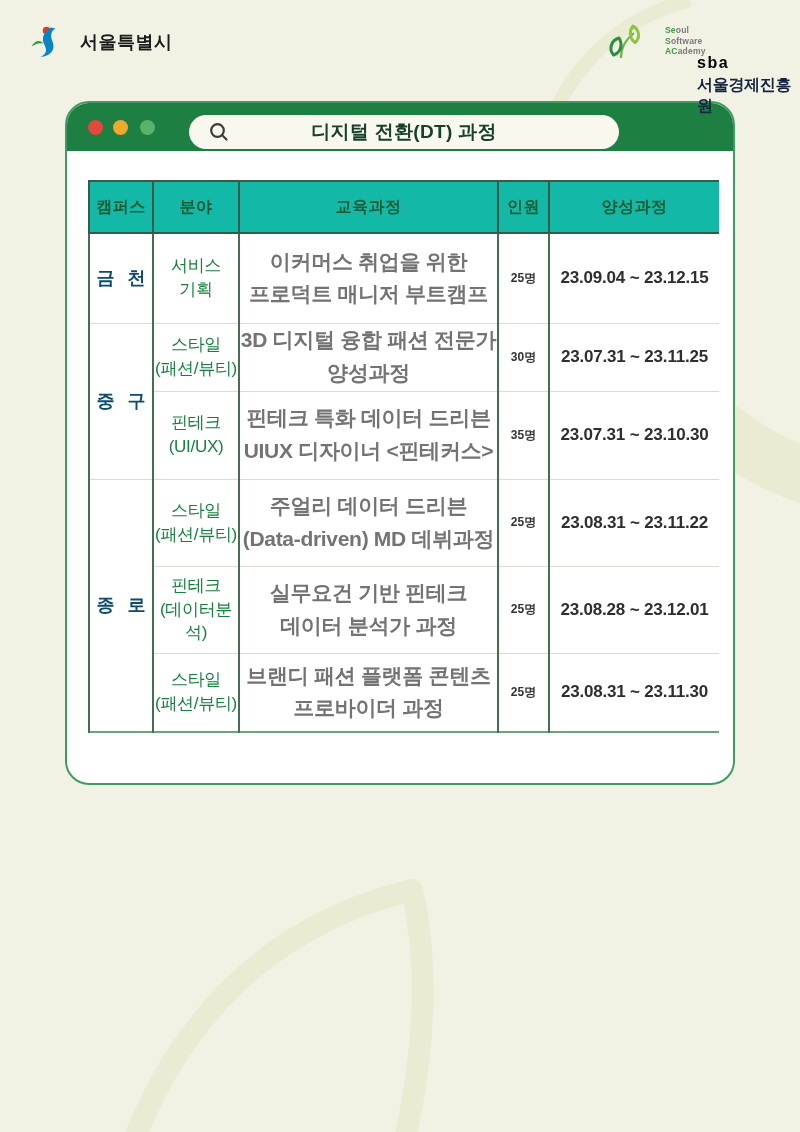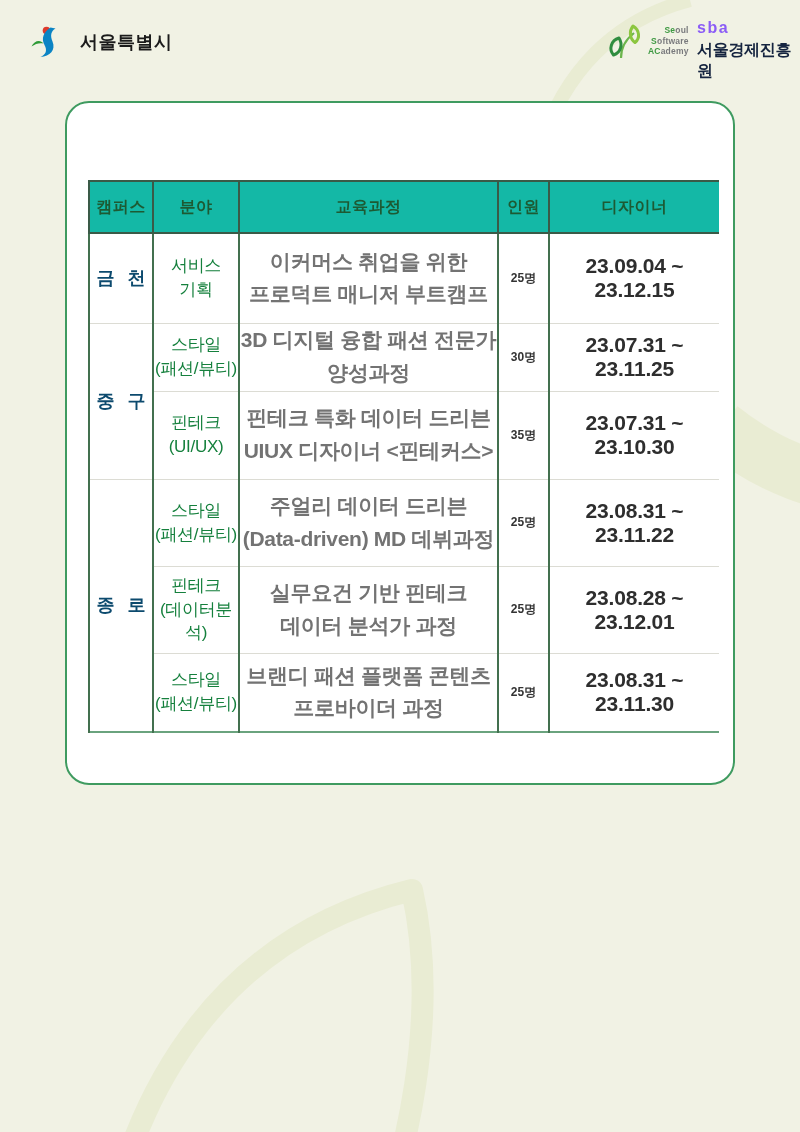--- a/index.html
+++ b/index.html
@@ -9,26 +9,26 @@
     background:#f1f2e4;
     overflow:hidden;
     font-family:"Liberation Sans", sans-serif;
   }
   .bg-decor { position:absolute; left:0; top:0; z-index:0; pointer-events:none; }
 
   
   .gov-logo { position:absolute; left:30px; top:26px; display:flex; align-items:center; gap:20px; z-index:2; }
   .gov-logo .name { font-size:18px; font-weight:bold; color:#1b1b1b; letter-spacing:0.5px; }
 
-  .ssa-logo { position:absolute; left:608px; top:23px; display:flex; align-items:center; gap:6px; z-index:2;text-align:right; }
+  .ssa-logo { position:absolute; left:608px; top:23px; display:flex; align-items:center; gap:23px; z-index:2; }
   .ssa-text { font-size:8.5px; line-height:10.5px; font-weight:bold; color:#797a7d; letter-spacing:0.2px; }
   .ssa-text .g { color:#3f9a43; }
 
   .sba-logo { position:absolute; left:697px; top:19px; z-index:2; }
-  .sba-mark { display:block; font-size:16px; font-weight:bold; color:#8b5cf6; letter-spacing:1.5px; }
+  .sba-mark { display:block; font-size:16px; font-weight:bold; color:#000000; letter-spacing:1.5px;margin-top:35px; }
   .sba-name { display:block; font-size:16px; font-weight:bold; color:#15243f; margin-top:3px; letter-spacing:-0.3px; }
 
   
   .window {
     position:absolute; left:65px; top:101px; width:670px; height:684px;
     background:#ffffff; border:2px solid #3f9b60; border-radius:24px;
     overflow:hidden; z-index:1;
   }
   .win-header { position:relative; height:48px; background:#1e7f43; }
   .dot { position:absolute; top:17px; width:15px; height:15px; border-radius:50%; }
@@ -64,21 +64,21 @@
   tbody tr:nth-child(2){height:68px}
   tbody tr:nth-child(3){height:88px}
   tbody tr:nth-child(4){height:87px}
   tbody tr:nth-child(5){height:87px}
   tbody tr:nth-child(6){height:79px}
 
   td.campus   { color:#0c4a6e; font-size:18px; font-weight:bold; letter-spacing:4px; text-indent:4px; }
   td.field    { color:#15803d; font-size:17px; font-weight:400; line-height:1.4; letter-spacing:-0.3px; }
   td.course   { color:#737373; font-size:21px; font-weight:bold; line-height:1.55; letter-spacing:-0.3px;margin-top:8px; }
   td.capacity { color:#333333; font-size:12px;   font-weight:bold; }
-  td.period   { color:#2e2e2e; font-size:21px; font-weight:bold; letter-spacing:-0.2px; }
+  td.period   { color:#2e2e2e; font-size:17px; font-weight:bold; letter-spacing:-0.2px; }
 </style>
 </head>
 <body>
 
 <svg class="bg-decor" width="800" height="1132" viewBox="0 0 800 1132">
   <path d="M 540 148 C 564 72 614 20 690 0" stroke="#e9ecd3" stroke-width="14" fill="none"></path>
   <path d="M 720 428 C 770 468 822 486 880 490" stroke="#e9ecd3" stroke-width="56" fill="none"></path>
   <path d="M 96 1295 C 125 1072 235 933 412 890 C 438 1005 415 1160 350 1295" stroke="#e9ecd3" stroke-width="22" fill="none" stroke-linejoin="round"></path>
 </svg>
 
@@ -103,37 +103,49 @@
     <div><span class="g">AC</span><span>ademy</span></div>
   </div>
 </div>
 
 <div class="sba-logo">
   <span class="sba-mark">sba</span>
   <span class="sba-name">서울경제진흥원</span>
 </div>
 
 <div class="window">
+  <div class="win-header">
+    <span class="dot red"></span>
+    <span class="dot orange"></span>
+    <span class="dot green"></span>
+    <div class="search">
+      <svg class="mag" width="20" height="20" viewBox="0 0 20 20">
+        <circle cx="8.5" cy="8.5" r="6.3" stroke="#3c3c3c" stroke-width="2.2" fill="none"></circle>
+        <line x1="13.2" y1="13.2" x2="17.5" y2="17.5" stroke="#3c3c3c" stroke-width="2.2" stroke-linecap="round"></line>
+      </svg>
+      <span class="title">디지털 전환(DT) 과정</span>
+    </div>
+  </div>
 
   <div class="table-wrap">
     <table>
       <colgroup>
           <col class="c1">
           <col class="c2">
           <col class="c3">
           <col class="c4">
           <col class="c5">
         </colgroup>
       <thead>
         <tr>
           <th>캠퍼스</th>
           <th>분야</th>
           <th>교육과정</th>
           <th>인원</th>
-          <th>디자이너</th>
+          <th>양성과정</th>
         </tr>
       </thead>
       <tbody>
           <tr>
             <td class="campus" rowspan="1">금 천</td>
             <td class="field">서비스<br>기획</td>
             <td class="course">이커머스 취업을 위한<br>프로덕트 매니저 부트캠프</td>
             <td class="capacity">25명</td>
             <td class="period">23.09.04 ~ 23.12.15</td>
           </tr>

